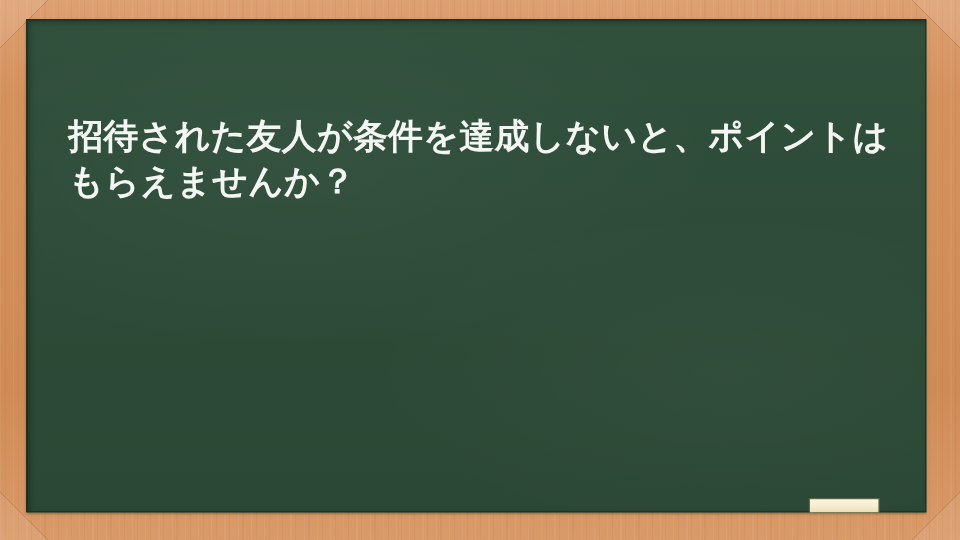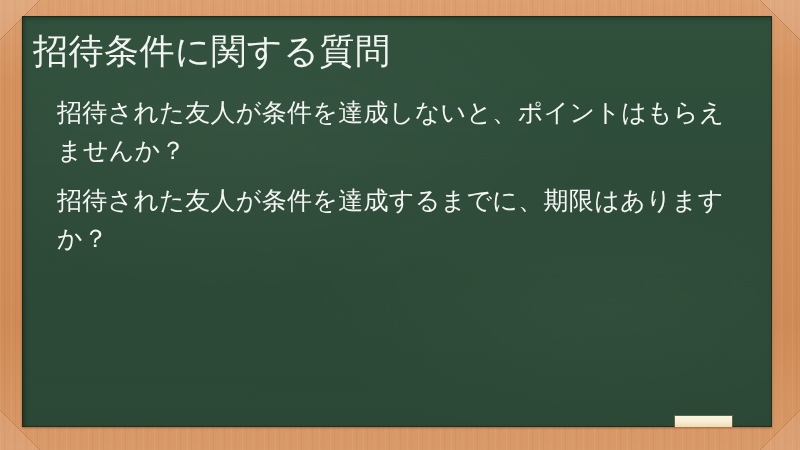--- a/index.html
+++ b/index.html
@@ -81,24 +81,24 @@
   .question-list {
     position: absolute;
     left: 35px;
     top: 78px;
     right: 30px;
     margin: 0;
     padding: 0;
     list-style: none;
   }
   .question-item {
-    font-size: 25px;
+    font-size: 29px;
     line-height: 38px;
     color: #f4f6f3;
-    font-weight: 400;
+    font-weight: 700;
     letter-spacing: 0.3px;
     margin: 0 0 12px 0;
     max-width: 690px;
   }
   .question-item:last-child { margin-bottom: 0; }
 
   
   .eraser {
     position: absolute;
     left: 653px;
@@ -114,23 +114,21 @@
 
 <div class="slide">
 
   <div class="miter tl"></div>
   <div class="miter tr"></div>
   <div class="miter bl"></div>
   <div class="miter br"></div>
 
   <div class="board">
 
-    <div class="board-title">招待条件に関する質問</div>
 
     <ul class="question-list">
       <li class="question-item">招待された友人が条件を達成しないと、ポイントはもらえませんか？</li>
-      <li class="question-item">招待された友人が条件を達成するまでに、期限はありますか？</li>
     </ul>
 
     <div class="eraser"></div>
 
   </div>
 </div>
 
 </body></html>

